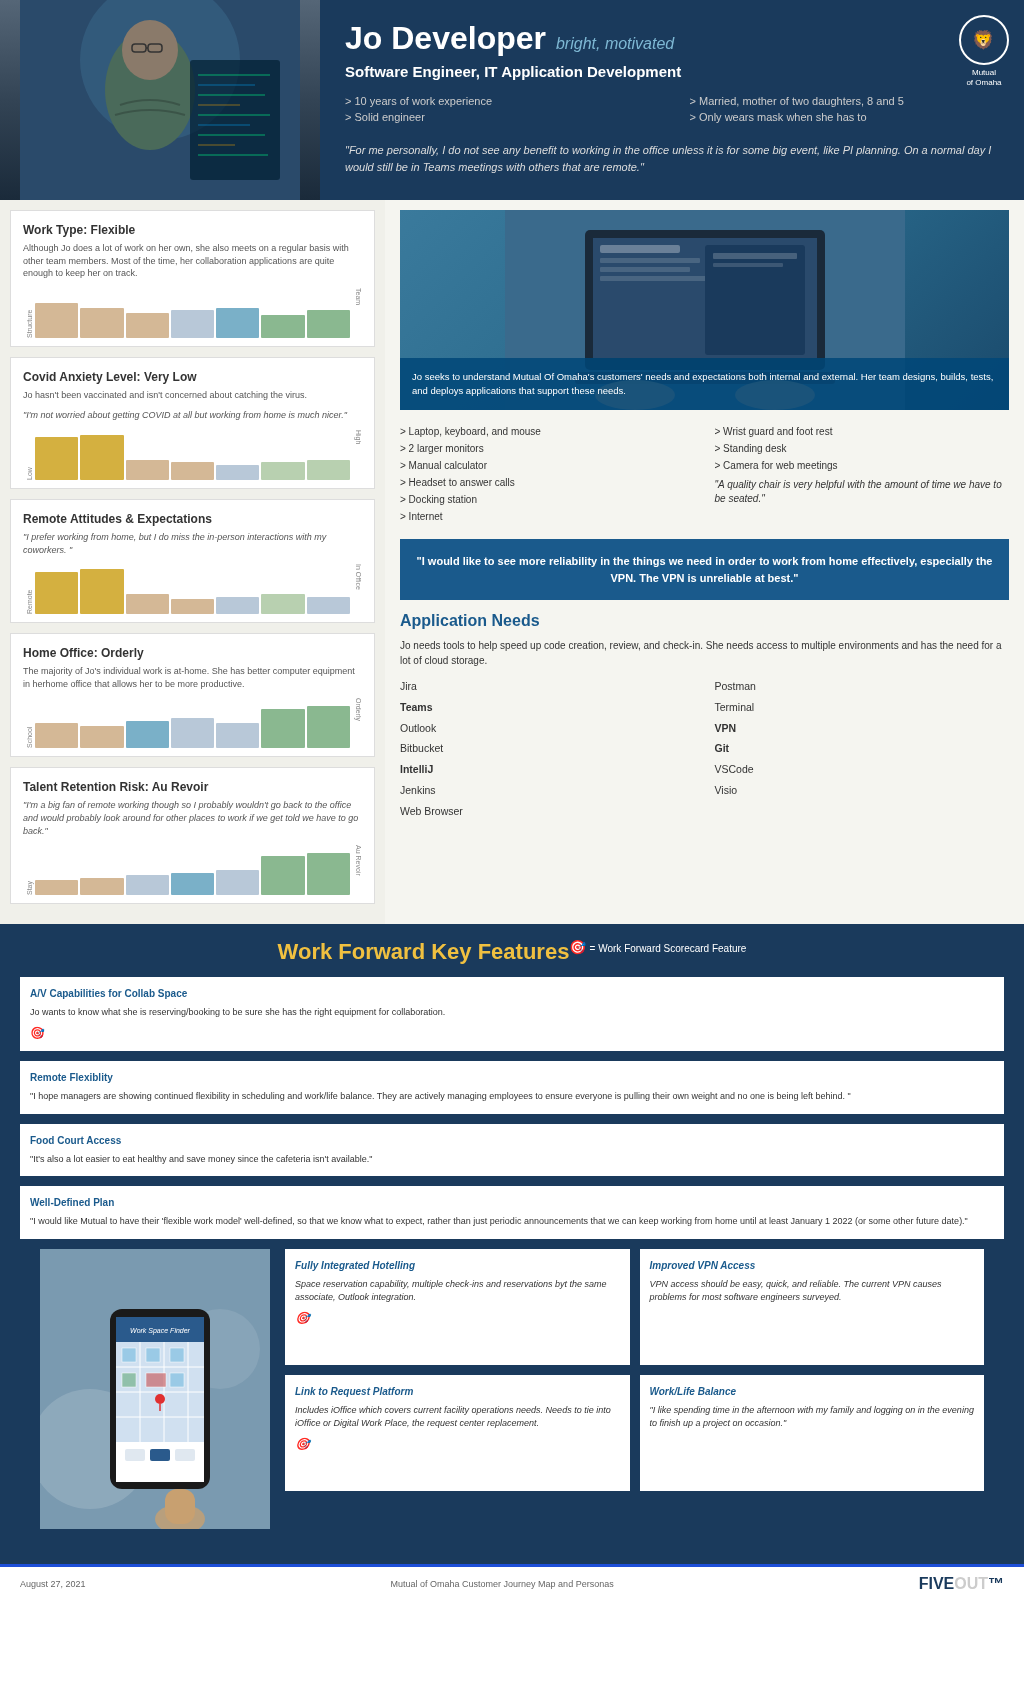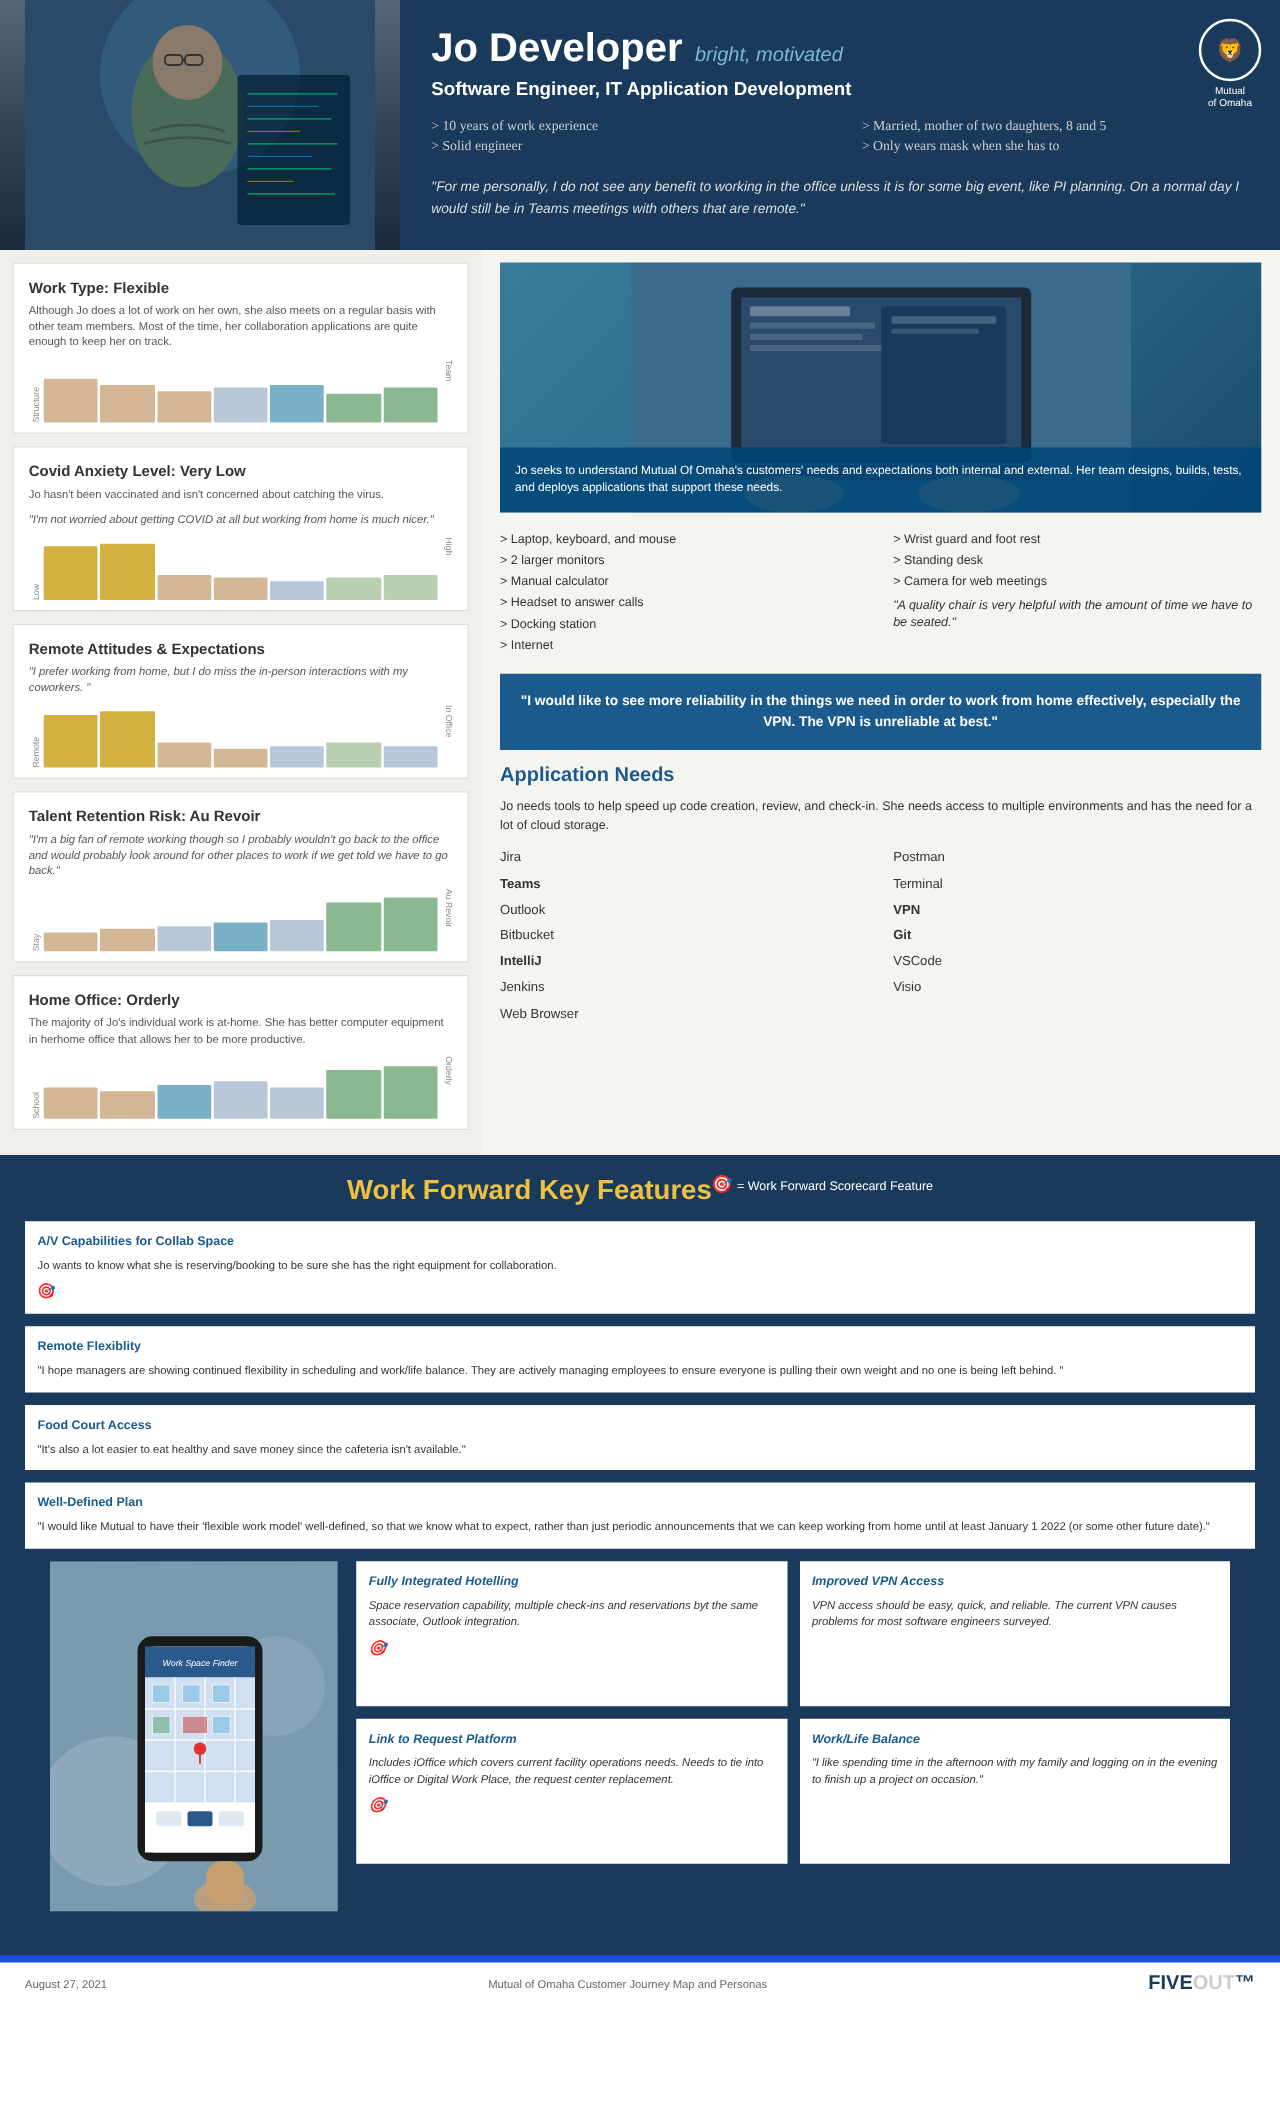--- a/index.html
+++ b/index.html
@@ -85,21 +85,20 @@
       color: white;
       margin-bottom: 15px;
     }
     .person-details {
       display: flex;
       gap: 30px;
       margin-bottom: 15px;
     }
     .person-details-col {
       flex: 1;
-      font-family: Liberation Serif, serif;
     }
     .person-details-col p {
       color: #ccc;
       font-size: 11px;
       margin-bottom: 4px;
     }
     .person-quote {
       color: #ddd;
       font-size: 11px;
       font-style: italic;
@@ -325,21 +324,21 @@
       grid-template-rows: auto auto auto;
       gap: 10px;
     }
 
     .footer {
       background: white;
       display: flex;
       justify-content: space-between;
       align-items: center;
       padding: 8px 20px;
-      border-top: 6px solid #1d4ed8;
+      border-top: 3px solid #1d4ed8;
     }
     .footer-text {
       font-size: 9px;
       color: #666;
     }
     .footer-brand {
       font-size: 16px;
       font-weight: bold;
       color: #1a3a5c;
     }
@@ -505,55 +504,55 @@
           <div class="chart-bar-segment bar-tan" style="width:14%; height:30%;"></div>
           <div class="chart-bar-segment" style="width:14%; height:35%; background:#b8c8d8;"></div>
           <div class="chart-bar-segment bar-lightgreen" style="width:14%; height:40%;"></div>
           <div class="chart-bar-segment" style="width:14%; height:35%; background:#b8c8d8;"></div>
         </div>
         <div class="chart-label-right">In Office</div>
       </div>
     </div>
 
     <div class="sidebar-card">
+      <div class="sidebar-card-title">Home Office: Orderly</div>
+      <div class="sidebar-card-text">The majority of Jo's individual work is at-home. She has better computer equipment in herhome office that allows her to be more productive.</div>
+      <div style="display:flex; align-items:stretch; height:50px; gap:2px;">
+        <div class="chart-label-left">School</div>
+        <div class="chart-bars">
+          <div class="chart-bar-segment bar-tan" style="width:14%; height:50%;"></div>
+          <div class="chart-bar-segment bar-tan" style="width:14%; height:45%;"></div>
+          <div class="chart-bar-segment bar-blue" style="width:14%; height:55%;"></div>
+          <div class="chart-bar-segment" style="width:14%; height:60%; background:#b8c8d8;"></div>
+          <div class="chart-bar-segment" style="width:14%; height:50%; background:#b8c8d8;"></div>
+          <div class="chart-bar-segment bar-green" style="width:14%; height:78%;"></div>
+          <div class="chart-bar-segment bar-green" style="width:14%; height:85%;"></div>
+        </div>
+        <div class="chart-label-right">Orderly</div>
+      </div>
+    </div>
+
+    <div class="sidebar-card">
       <div class="sidebar-card-title">Talent Retention Risk: Au Revoir</div>
       <div class="sidebar-card-quote">"I'm a big fan of remote working though so I probably wouldn't go back to the office and would probably look around for other places to work if we get told we have to go back."</div>
       <div style="display:flex; align-items:stretch; height:50px; gap:2px;">
         <div class="chart-label-left">Stay</div>
         <div class="chart-bars">
           <div class="chart-bar-segment bar-tan" style="width:14%; height:30%;"></div>
           <div class="chart-bar-segment bar-tan" style="width:14%; height:35%;"></div>
           <div class="chart-bar-segment" style="width:14%; height:40%; background:#b8c8d8;"></div>
           <div class="chart-bar-segment bar-blue" style="width:14%; height:45%;"></div>
           <div class="chart-bar-segment" style="width:14%; height:50%; background:#b8c8d8;"></div>
           <div class="chart-bar-segment bar-green" style="width:14%; height:78%;"></div>
           <div class="chart-bar-segment bar-green" style="width:14%; height:85%;"></div>
         </div>
         <div class="chart-label-right">Au Revoir</div>
       </div>
     </div>
 
-    <div class="sidebar-card">
-      <div class="sidebar-card-title">Home Office: Orderly</div>
-      <div class="sidebar-card-text">The majority of Jo's individual work is at-home. She has better computer equipment in herhome office that allows her to be more productive.</div>
-      <div style="display:flex; align-items:stretch; height:50px; gap:2px;">
-        <div class="chart-label-left">School</div>
-        <div class="chart-bars">
-          <div class="chart-bar-segment bar-tan" style="width:14%; height:50%;"></div>
-          <div class="chart-bar-segment bar-tan" style="width:14%; height:45%;"></div>
-          <div class="chart-bar-segment bar-blue" style="width:14%; height:55%;"></div>
-          <div class="chart-bar-segment" style="width:14%; height:60%; background:#b8c8d8;"></div>
-          <div class="chart-bar-segment" style="width:14%; height:50%; background:#b8c8d8;"></div>
-          <div class="chart-bar-segment bar-green" style="width:14%; height:78%;"></div>
-          <div class="chart-bar-segment bar-green" style="width:14%; height:85%;"></div>
-        </div>
-        <div class="chart-label-right">Orderly</div>
-      </div>
-    </div>
-
   </div>
 
   <div class="right-content">
 
     <div class="work-image-container">
       <div class="laptop-visual">
         <svg width="400" height="200" viewBox="0 0 400 200">
           <rect width="400" height="200" fill="#3a6a8c"></rect>
 
           <rect x="80" y="20" width="240" height="140" rx="5" fill="#1a2a3a"></rect>

